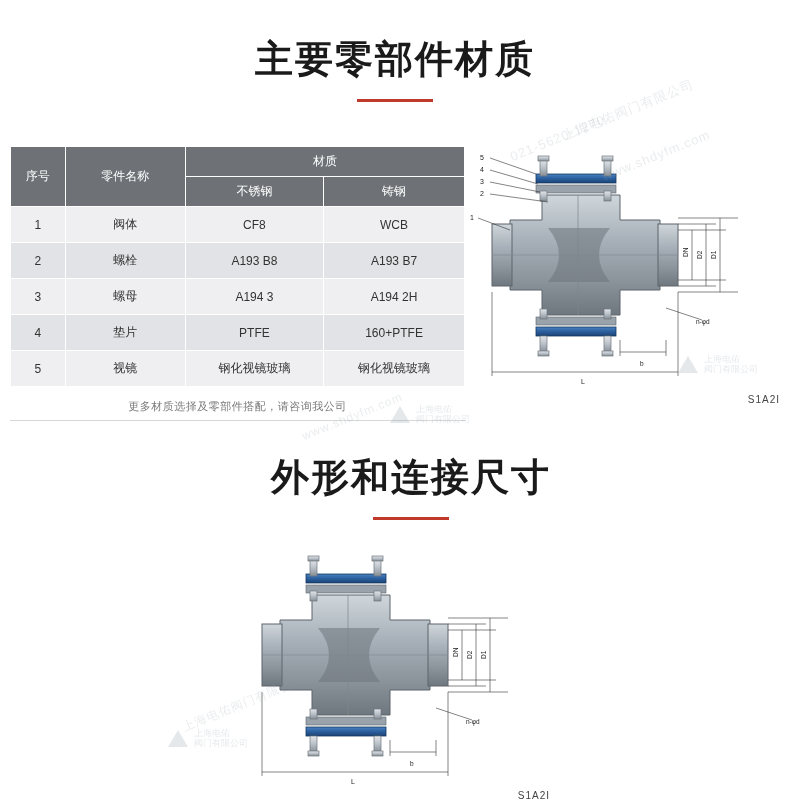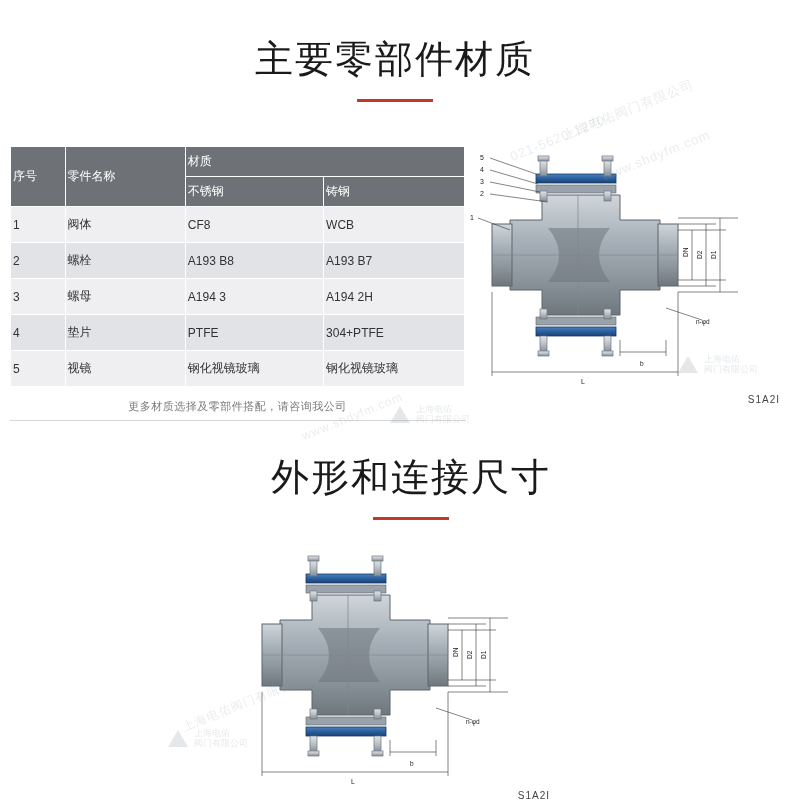--- a/index.html
+++ b/index.html
@@ -18,21 +18,21 @@
   .page {
     position: relative;
     width: 790px;
     height: 807px;
   }
 
   
   .section-title {
     text-align: center;
     font-size: 38px;
-    font-weight: normal;
+    font-weight: bold;
     letter-spacing: 2px;
     color: #1a1a1a;
     font-family: "DejaVu Sans", "Liberation Sans", sans-serif;
   }
   .title-rule {
     width: 76px;
     height: 3px;
     background: #c0392b;
     margin: 14px auto 0 auto;
   }
@@ -48,21 +48,21 @@
     width: 455px;
   }
   table.mat {
     border-collapse: collapse;
     width: 455px;
     font-size: 11px;
     color: #333;
   }
   table.mat th, table.mat td {
     border: 1px solid #ffffff;
-    text-align: left;
+    text-align: center;
     vertical-align: middle;
   }
   table.mat thead th {
     background: #6e7277;
     color: #ffffff;
     font-weight: normal;
     font-size: 12px;
     padding: 6px 2px;
   }
   table.mat tbody td {
@@ -184,21 +184,21 @@
         <tr>
           <td>3</td>
           <td>螺母</td>
           <td>A194 3</td>
           <td>A194 2H</td>
         </tr>
         <tr class="alt">
           <td>4</td>
           <td>垫片</td>
           <td>PTFE</td>
-          <td>304+PTFE</td>
+          <td>160+PTFE</td>
         </tr>
         <tr>
           <td>5</td>
           <td>视镜</td>
           <td>钢化视镜玻璃</td>
           <td>钢化视镜玻璃</td>
         </tr>
       </tbody>
     </table>
     <div class="tbl-note">更多材质选择及零部件搭配，请咨询我公司</div>

